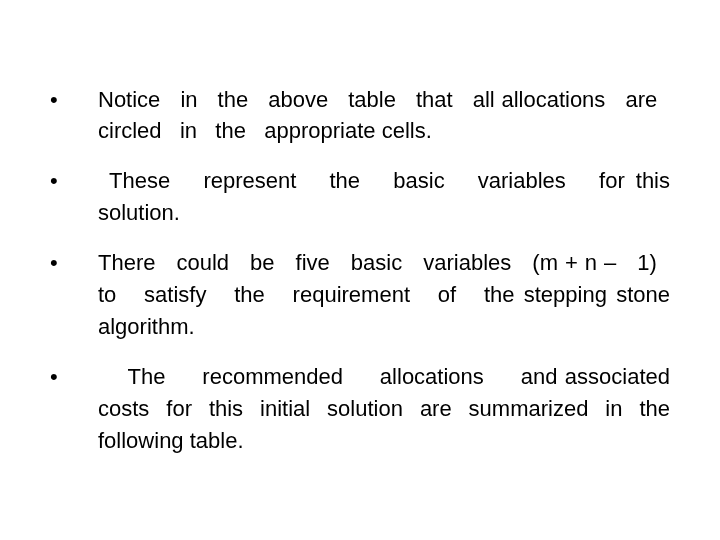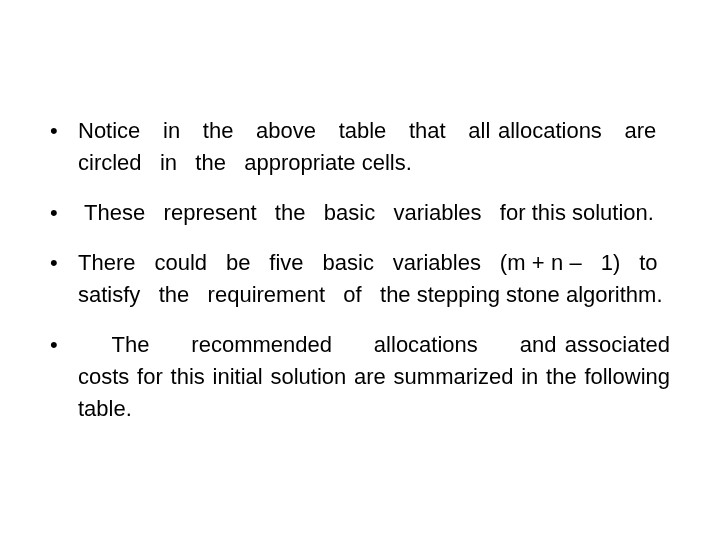--- a/index.html
+++ b/index.html
@@ -46,20 +46,21 @@
 
     .bullet-dot {
       min-width: 28px;
       font-size: 22px;
       line-height: 1.45;
       display: inline-block;
     }
 
     .bullet-text {
       flex: 1;
+      margin-left: 20px;
     }
   </style>
 </head>
 <body>
 
 <div class="content-container">
   <ul class="bullet-list">
     <li>
       <span class="bullet-dot">•</span>
       <span class="bullet-text">Notice &nbsp; in &nbsp; the &nbsp; above &nbsp; table &nbsp; that &nbsp; all allocations &nbsp; are &nbsp; circled &nbsp; in &nbsp; the &nbsp; appropriate cells.</span>

